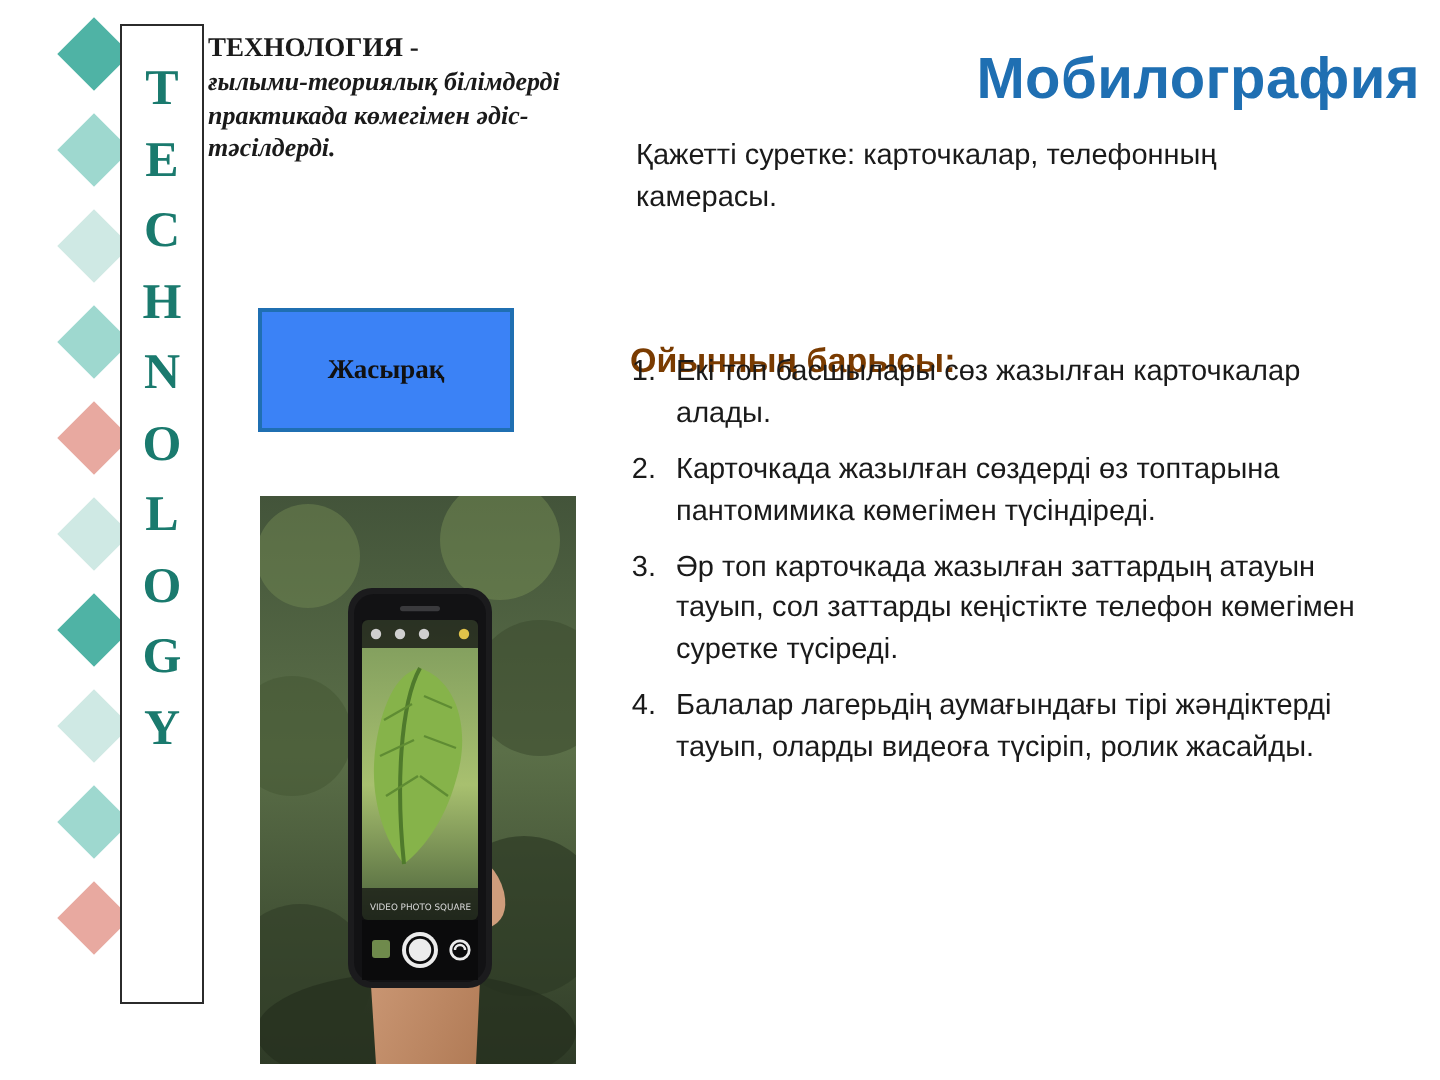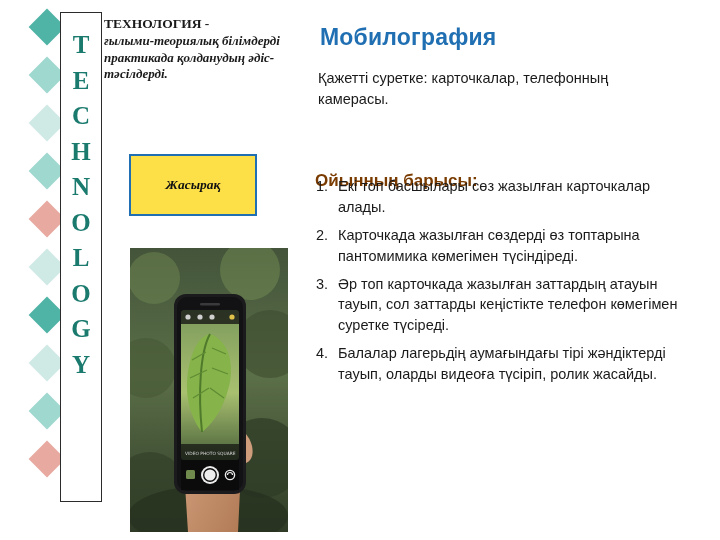--- a/index.html
+++ b/index.html
@@ -79,25 +79,24 @@
     line-height: 1.28;
     margin-top: 1px;
   }
 
   
   .hidden-box {
     position: absolute;
     left: 129px; top: 154px;
     width: 128px; height: 62px;
     border: 2px solid #1f6fb2;
-    background: #fde047;
+    background: #3b82f6;
     display: flex;
     align-items: center;
     justify-content: center;
-    font-style: italic;
   }
   .hidden-box-label {
     font-family: "Liberation Serif", serif;
     font-weight: bold;
     font-size: 13.5px;
     color: #111111;
   }
 
   
   .photo {
@@ -107,24 +106,24 @@
     overflow: hidden;
     background: #3a4a31;
   }
   .photo svg { display: block; }
 
   
   .title {
     position: absolute;
     left: 320px; top: 24px;
     width: 390px;
-    text-align: left;
-    font-family: "Liberation Sans", sans-serif;
-    font-weight: bold;
-    font-size: 23px;
+    text-align: right;
+    font-family: "Liberation Sans", sans-serif;
+    font-weight: bold;
+    font-size: 29px;
     color: #1f6fb2;
     letter-spacing: 0.2px;
   }
   .needed {
     position: absolute;
     left: 318px; top: 68px;
     width: 300px;
     font-family: "Liberation Sans", sans-serif;
     font-size: 14.5px;
     color: #1a1a1a;
@@ -193,21 +192,21 @@
     <span class="tech-letter">N</span>
     <span class="tech-letter">O</span>
     <span class="tech-letter">L</span>
     <span class="tech-letter">O</span>
     <span class="tech-letter">G</span>
     <span class="tech-letter">Y</span>
   </div>
 
   <div class="tech-def">
     <div class="tech-def-title">ТЕХНОЛОГИЯ -</div>
-    <div class="tech-def-body">ғылыми-теориялық білімдерді практикада қолданудың әдіс-тәсілдерді.</div>
+    <div class="tech-def-body">ғылыми-теориялық білімдерді практикада көмегімен әдіс-тәсілдерді.</div>
   </div>
 
   <div class="hidden-box">
     <span class="hidden-box-label">Жасырақ</span>
   </div>
 
   <div class="photo">
     <svg width="158" height="284" viewBox="0 0 158 284" xmlns="http://www.w3.org/2000/svg">
       <defs>
         <linearGradient id="bg" x1="0" y1="0" x2="0" y2="1">

